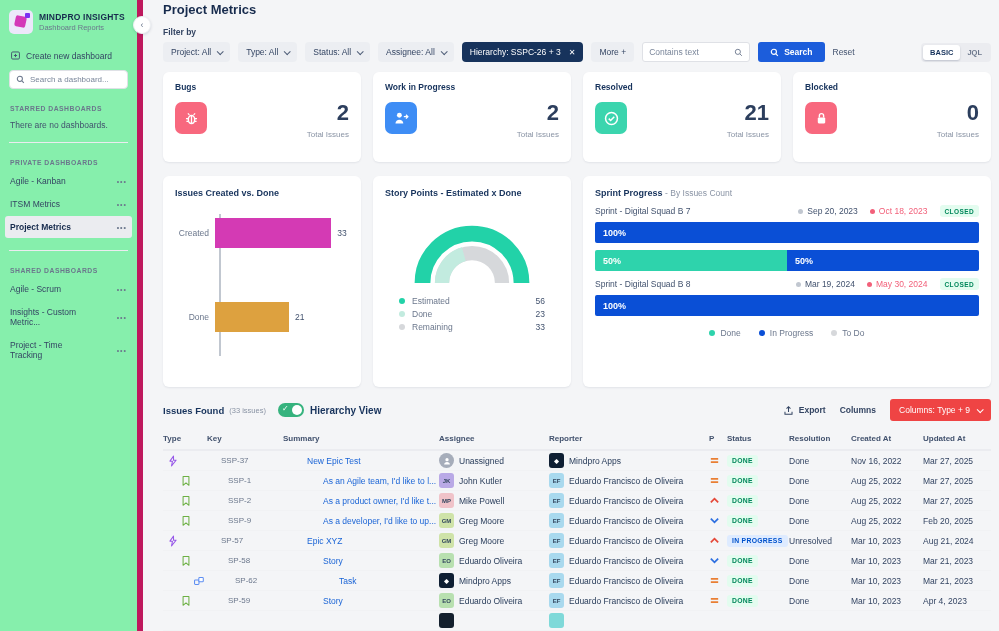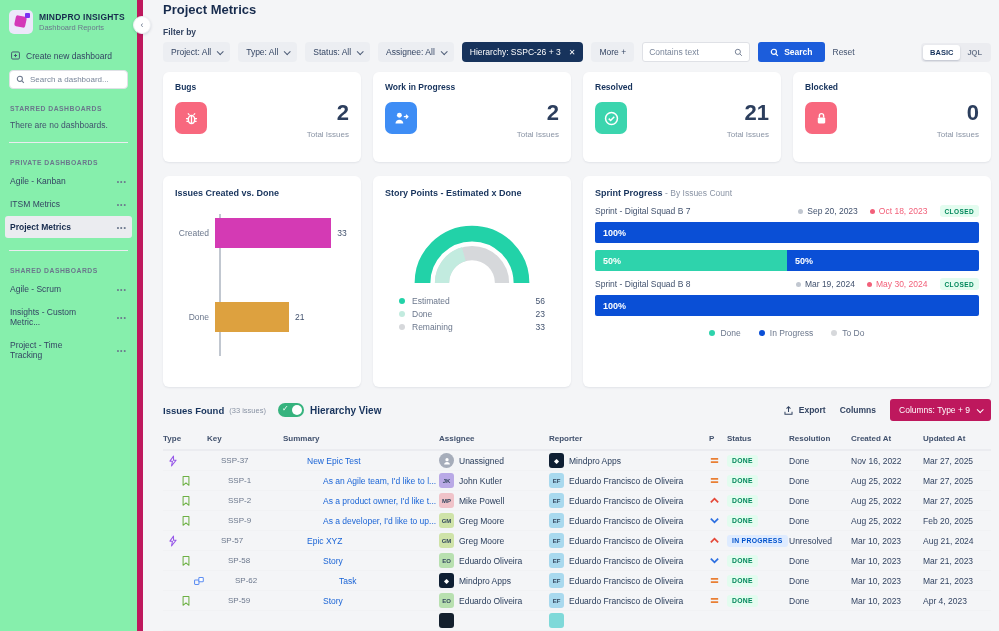--- a/index.html
+++ b/index.html
@@ -105,21 +105,21 @@
   .issues-title { font-size: 9.5px; font-weight: bold; color: #17335c; }
   .issues-count { font-size: 7.5px; color: #8993a4; margin-left: 5px; }
   .toggle { width: 26px; height: 14px; background: #36b37e; border-radius: 8px; margin-left: 12px; position: relative; cursor: pointer; flex-shrink: 0; }
   .toggle .check { position: absolute; left: 4px; top: 1px; color: #fff; font-size: 8px; }
   .toggle .knob { position: absolute; right: 2px; top: 2px; width: 10px; height: 10px; background: #fff; border-radius: 50%; }
   .toggle-label { font-size: 10px; font-weight: bold; color: #17335c; margin-left: 6px; }
   .issues-actions { margin-left: auto; display: flex; align-items: center; gap: 14px; }
   .export-btn { display: flex; align-items: center; gap: 5px; font-size: 8.5px; font-weight: bold; color: #344563; cursor: pointer; }
   .export-btn svg { width: 11px; height: 11px; color: #344563; }
   .columns-link { font-size: 8.5px; font-weight: bold; color: #344563; cursor: pointer; }
-  .columns-btn { background: #be185d; color: #fff; font-size: 8.5px; border: 0; border-radius: 3px; padding: 6px 9px; display: flex; align-items: center; gap: 7px; cursor: pointer; font-family: "Liberation Sans", sans-serif; }
+  .columns-btn { background: #ef4444; color: #fff; font-size: 8.5px; border: 0; border-radius: 3px; padding: 6px 9px; display: flex; align-items: center; gap: 7px; cursor: pointer; font-family: "Liberation Sans", sans-serif; }
   .columns-btn .chev { border-color: #fff; }
 
   
   .tbl { margin-top: 9px; --cols: 44px 76px 156px 110px 160px 18px 62px 62px 72px 72px; }
   .t-head { display: grid; grid-template-columns: var(--cols); font-size: 8px; font-weight: bold; color: #42526e; padding: 4px 0 6px; border-bottom: 2px solid #ebecf0; }
   .t-row { display: grid; grid-template-columns: var(--cols); align-items: center; height: 20px; border-bottom: 1px solid #f1f2f4; font-size: 8.5px; background: #fff0; }
   .cell { overflow: hidden; white-space: nowrap; }
   .c-type svg { width: 12px; height: 12px; display: block; }
   .c-key { color: #6b778c; font-size: 8px; }
   .c-summary a { color: #1a64d6; text-decoration: none; }

